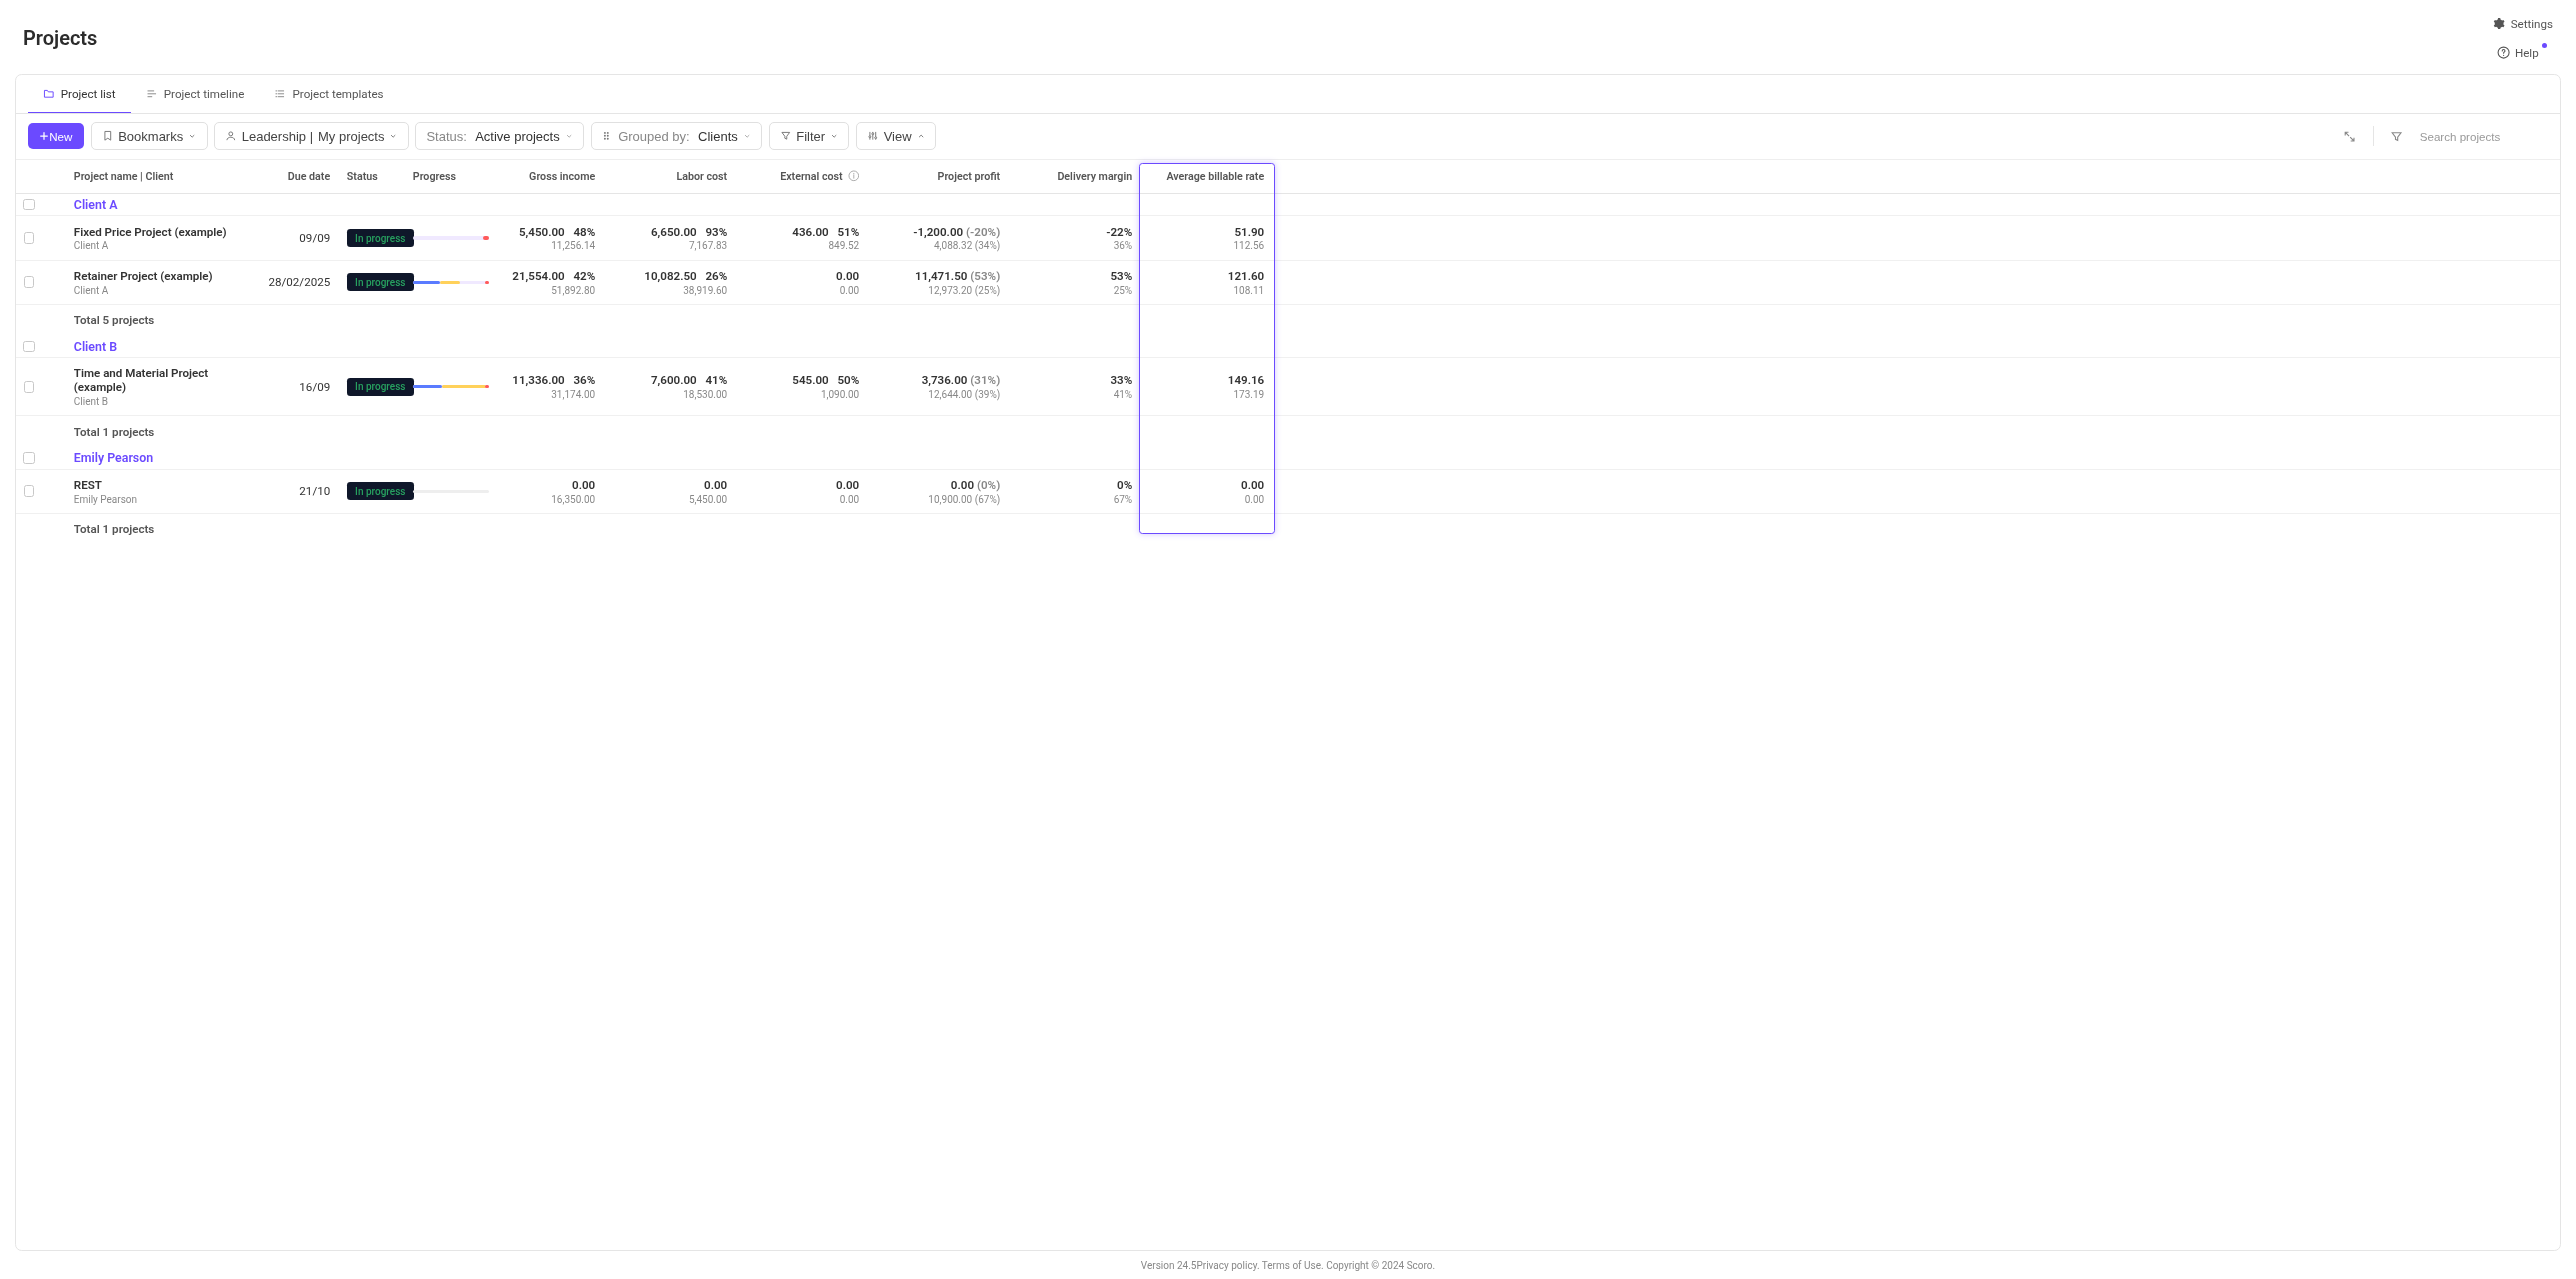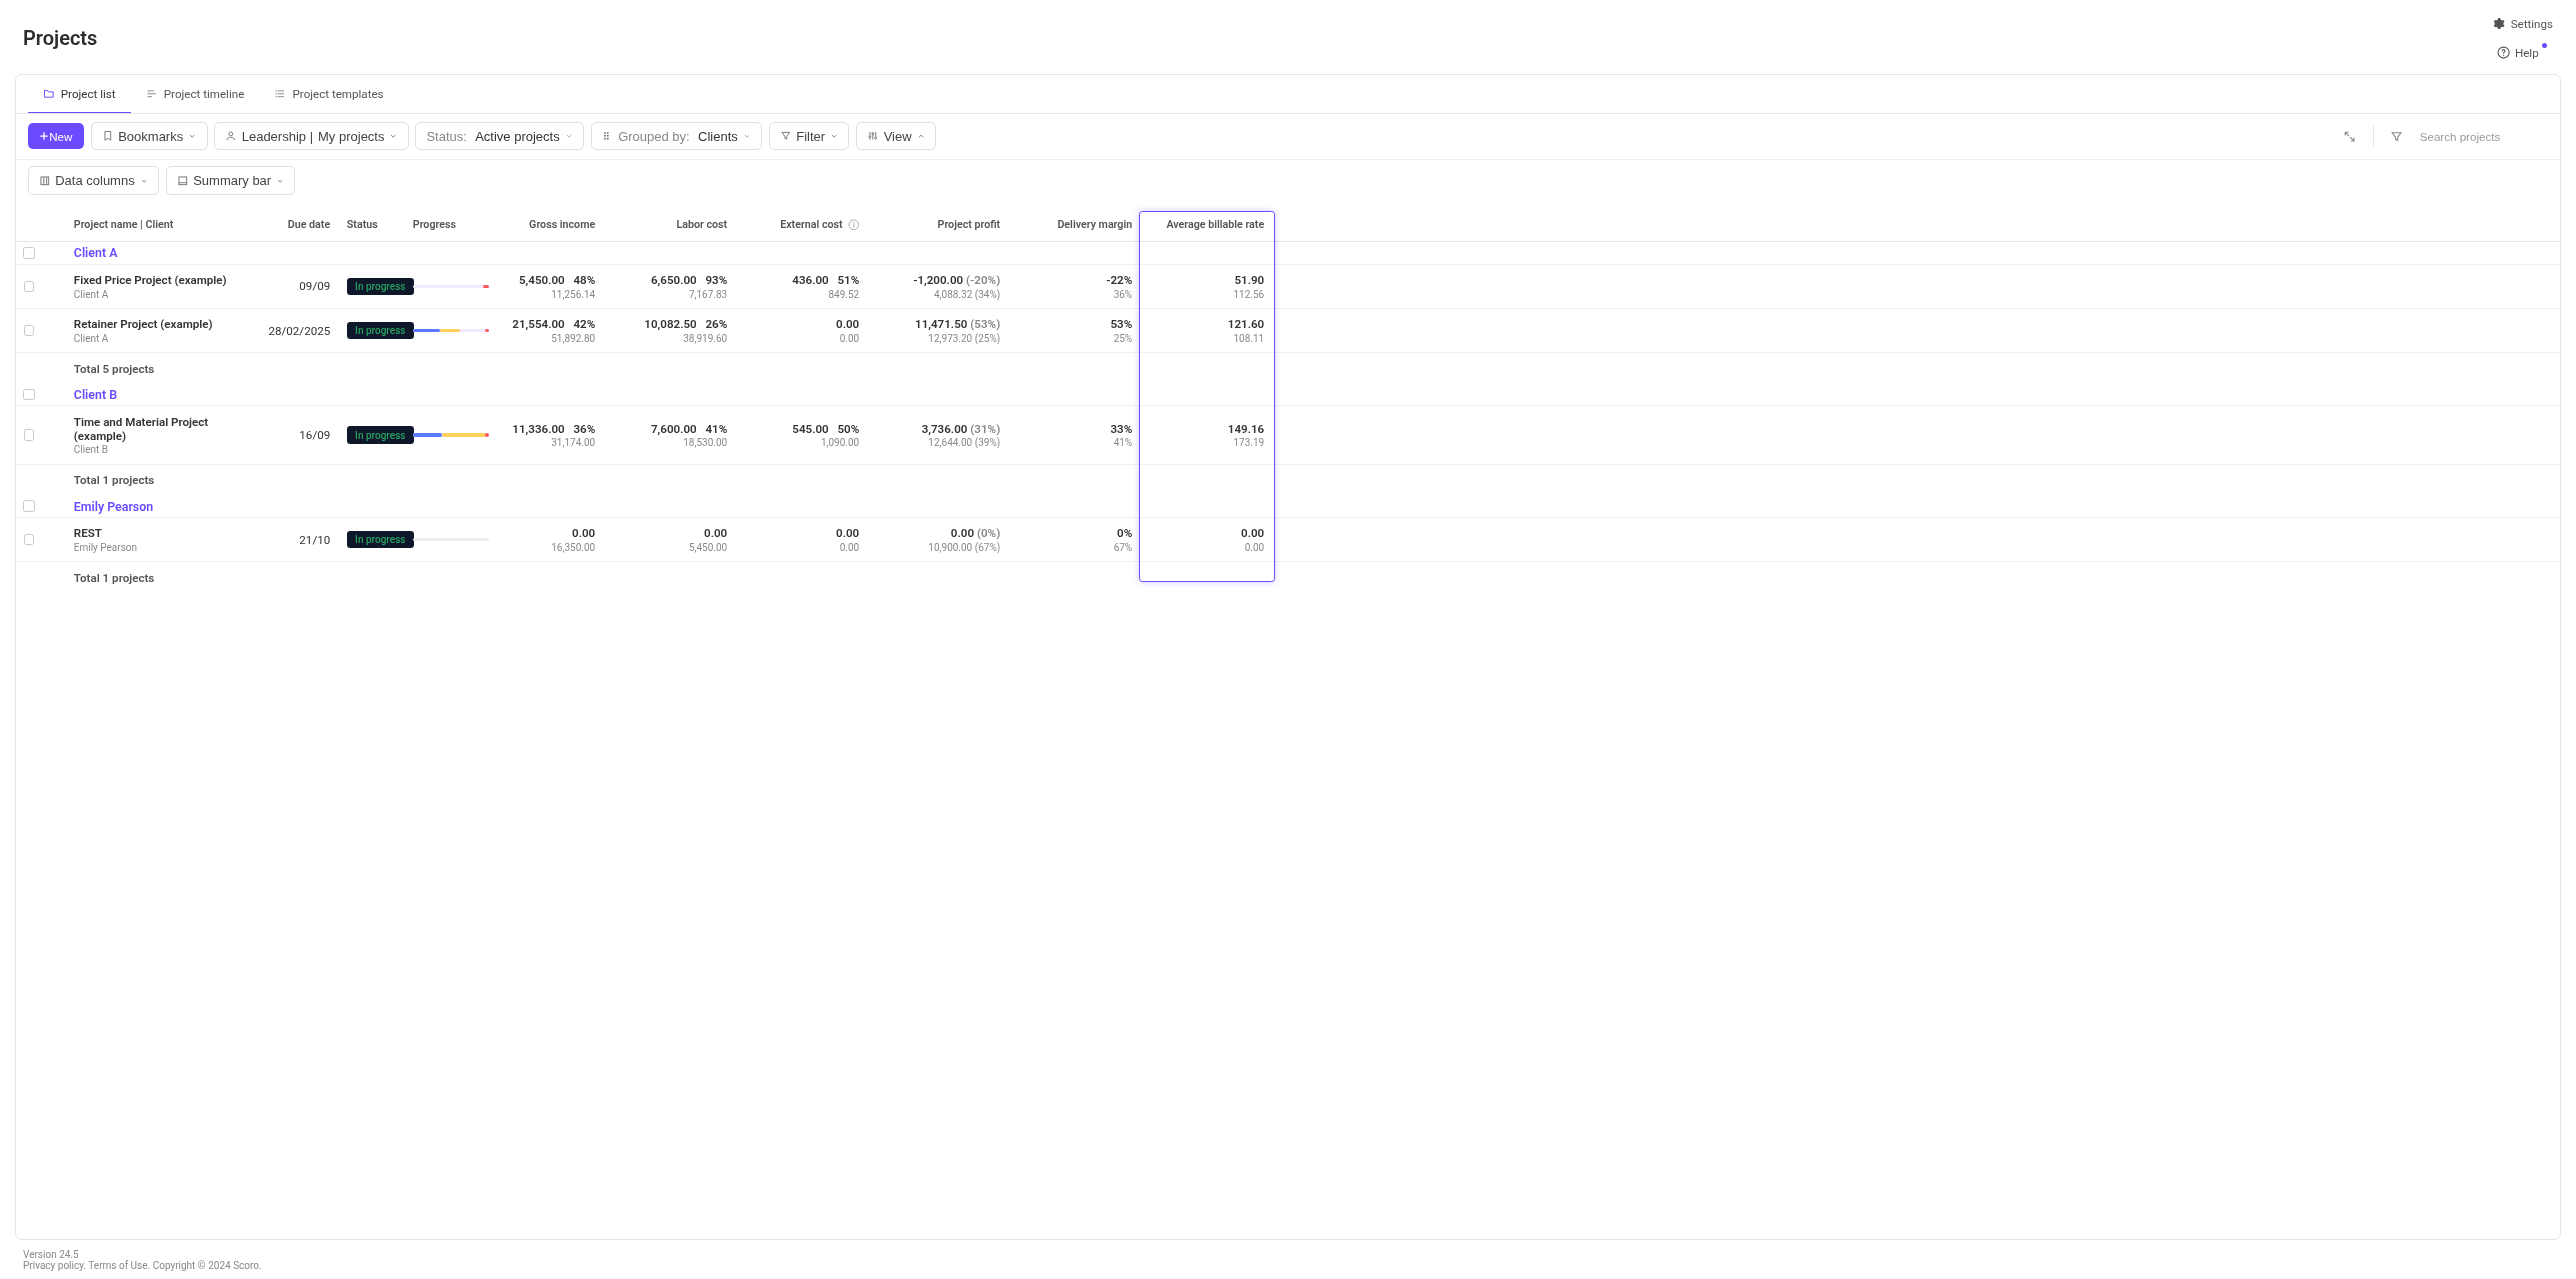--- a/index.html
+++ b/index.html
@@ -122,21 +122,21 @@
 .numtop { font-weight: 600; color: #333; }
 .numbot { color: #888; font-size: 10px; margin-top: 1.7px; }
 
 .hl-cell { position: relative; }
 
 .subtotal {
   font-weight: 600; color: #555; padding: 11.6px 8.3px;
 }
 
 footer {
-  display: flex; justify-content: flex-end; padding: 8.3px 23px; color: #888; font-size: 10px; flex-direction: column;
+  display: flex; justify-content: center; padding: 8.3px 23px; color: #888; font-size: 10px;
 }
 footer a { color: #888; text-decoration: none; }
 
 
 .table-wrap { position: relative; }
 .col-highlight-overlay {
   position: absolute;
   top: 0;
   bottom: 0;
   border: 1.7px solid #6b4aff;
@@ -287,42 +287,20 @@
       <div class="tool-icobtn">
         <svg width="13.2" height="13.2" viewBox="0 0 24 24">
             <path d="M4 5h16l-6 8v6l-4-2v-4z" fill="none" stroke="currentColor" stroke-width="2"></path>
           </svg>
       </div>
       <div class="search-wrap">
         <input class="search-input" placeholder="Search projects" style="">
       </div>
     </div>
 
-    <div class="toolbar2">
-      <button class="chipbtn">
-        <svg class="ico" viewBox="0 0 24 24">
-            <rect x="4" y="4" width="16" height="16" fill="none" stroke="currentColor" stroke-width="2"></rect>
-            <path d="M10 4v16M16 4v16" stroke="currentColor" stroke-width="2"></path>
-          </svg>
-        <span>Data columns</span>
-        <svg class="caret" viewBox="0 0 24 24">
-            <path d="M6 9l6 6 6-6" fill="none" stroke="currentColor" stroke-width="2"></path>
-          </svg>
-      </button>
-      <button class="chipbtn">
-        <svg class="ico" viewBox="0 0 24 24">
-            <rect x="4" y="4" width="16" height="16" fill="none" stroke="currentColor" stroke-width="2"></rect>
-            <path d="M4 16h16" stroke="currentColor" stroke-width="2"></path>
-          </svg>
-        <span>Summary bar</span>
-        <svg class="caret" viewBox="0 0 24 24">
-            <path d="M6 9l6 6 6-6" fill="none" stroke="currentColor" stroke-width="2"></path>
-          </svg>
-      </button>
-    </div>
 
     <div class="table-wrap">
       <div class="table-scroll">
         <div class="grid thead" id="thead-row">
           <div class="th"></div>
           <div class="th"></div>
           <div class="th">Project name | Client</div>
           <div class="th right">Due date</div>
           <div class="th">Status</div>
           <div class="th">Progress</div>

